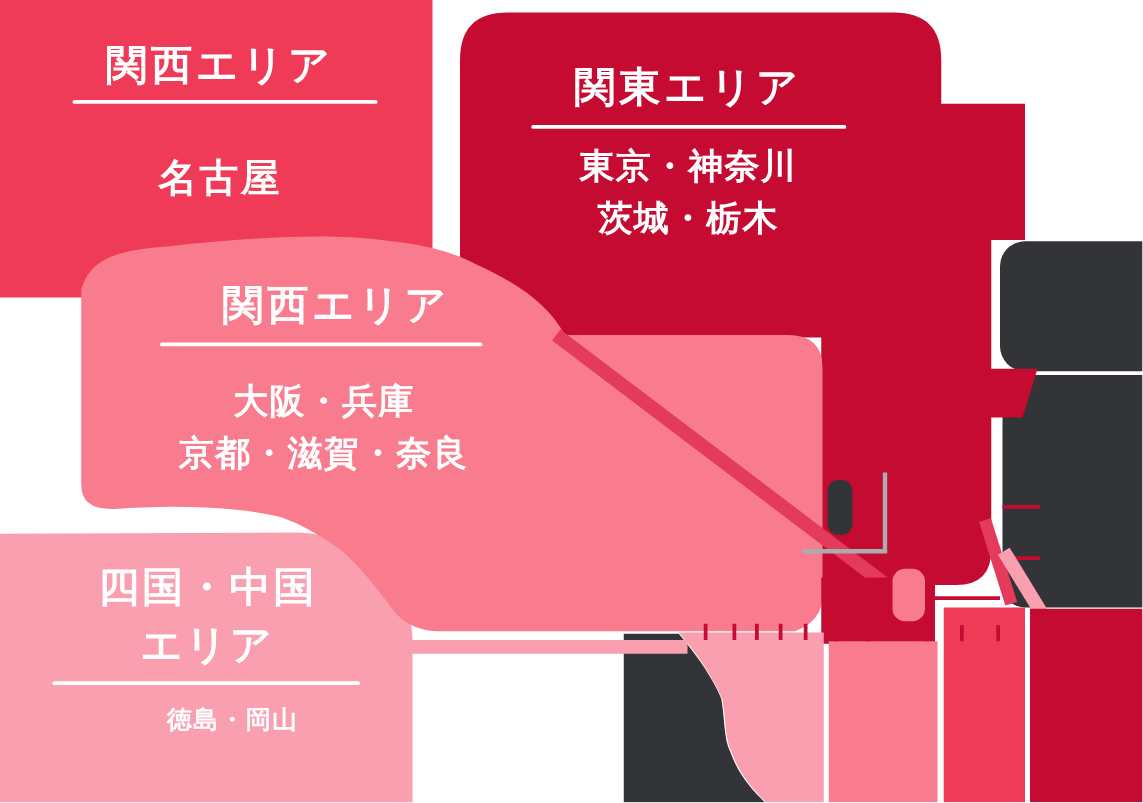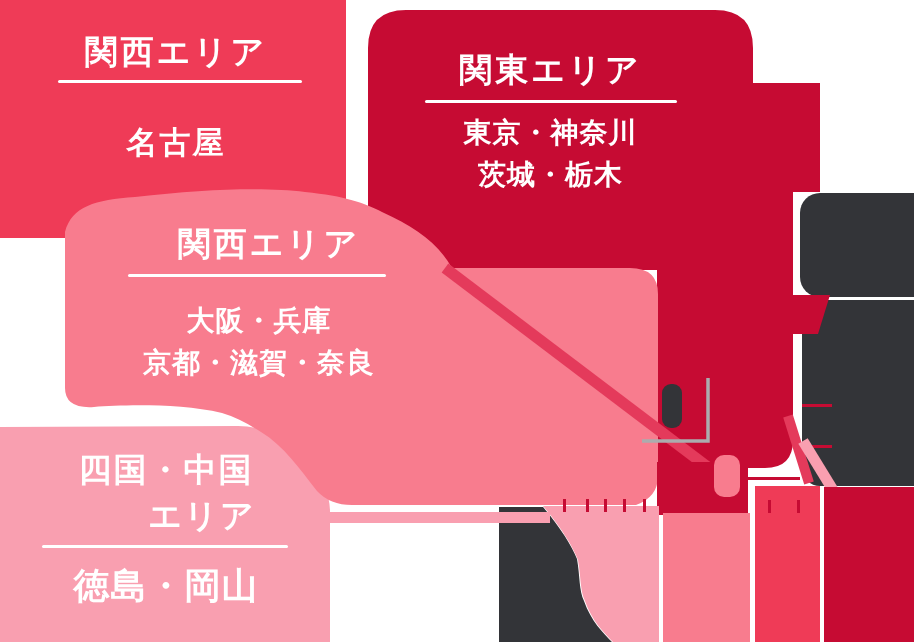--- a/index.html
+++ b/index.html
@@ -26,23 +26,23 @@
   
   .kanto-title {left:368px;top:48px;  width:365px;font-size:33px;letter-spacing:3px;font-family:Liberation Mono, monospace;}
   .kanto-rule  {left:425px;top:100px; width:252px;}
   .kanto-lines {left:368px;top:112px; width:365px;font-size:28px;letter-spacing:1px;line-height:42px;}
   
   .kansai-title{left:65px; top:222px; width:388px;font-size:33px;letter-spacing:3px;margin-left:10px;}
   .kansai-rule {left:128px;top:274px; width:258px;}
   .kansai-lines{left:65px; top:288px; width:388px;font-size:28px;letter-spacing:1px;line-height:42px;margin-top:12px;}
   
   .shik-title1 {left:0;    top:448px; width:332px;font-size:33px;letter-spacing:2px;}
-  .shik-title2 {left:0;    top:494px; width:332px;font-size:33px;letter-spacing:2px;padding-left:36px;}
+  .shik-title2 {left:0;    top:494px; width:332px;font-size:33px;letter-spacing:2px;}
   .shik-rule   {left:42px; top:545px; width:246px;}
-  .shik-line   {left:0;    top:562px; width:332px;font-size:36px;letter-spacing:1px;}
+  .shik-line   {left:0;    top:562px; width:332px;font-size:20px;letter-spacing:1px;padding-left:20px;}
 </style>
 </head>
 <body>
 
 <div class="stage">
 
   <svg width="914" height="642" viewBox="0 0 914 642">
 
     <rect class="f-chubu" x="-30" y="-30" width="376" height="268" rx="30"></rect>
 

